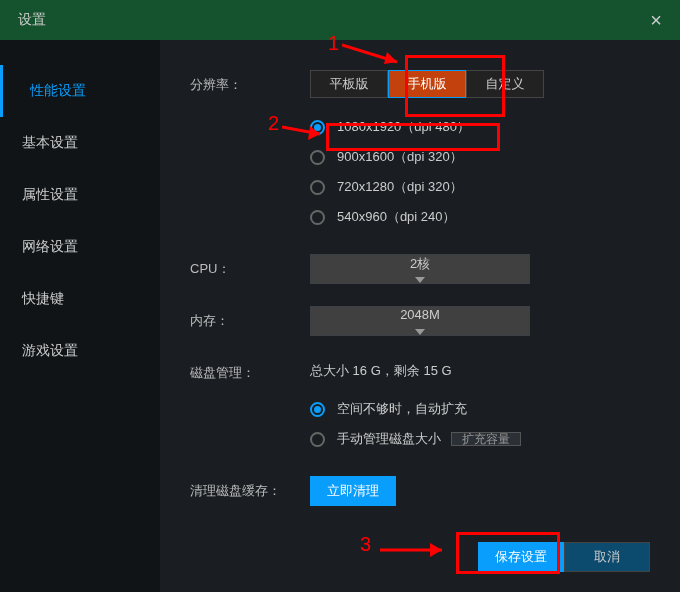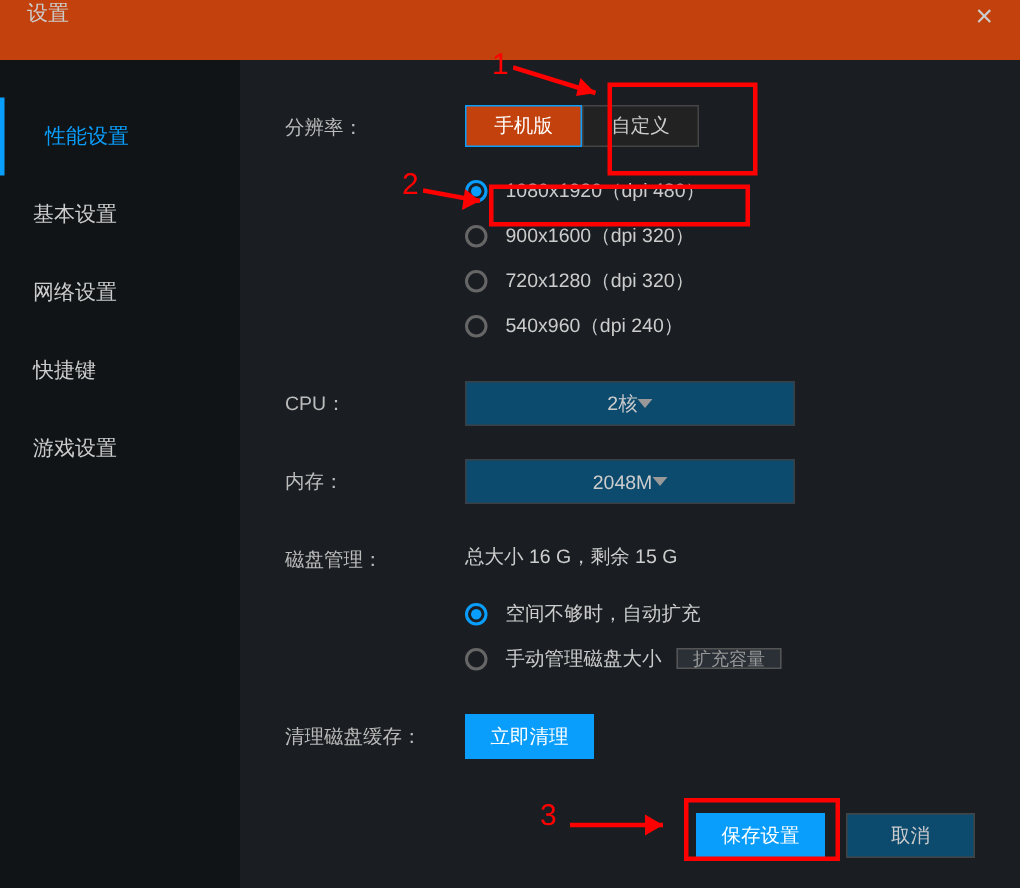--- a/index.html
+++ b/index.html
@@ -9,24 +9,24 @@
       background: #000;
       font-family: "Microsoft YaHei", sans-serif;
       font-size: 13px;
       color: #aaa;
       position: relative;
       overflow: hidden;
     }
     .header {
       height: 40px;
       display: flex;
-      align-items: flex-start;
+      align-items: center;
       justify-content: space-between;
       padding: 0 18px;
-      background: #c2410c;
+      background: #14532d;
     }
     .header-title { color: #ccc; font-size: 14px; }
     .close-icon { color: #ccc; font-size: 20px; cursor: pointer; }
     .body { display: flex; height: 552px; }
     .sidebar {
       width: 160px;
       background: #101417;
       padding-top: 25px;
     }
     .sidebar-item {
@@ -95,28 +95,29 @@
       position: absolute;
       width: 7px; height: 7px;
       background: #0a9efc;
       border-radius: 50%;
       top: 2px; left: 2px;
     }
     .radio-label { color: #ccc; }
     .select {
       width: 220px;
       height: 30px;
-      background: #0c4a6e;
+      background: #404040;
       border: 1px solid #3a4046;
       display: flex;
       align-items: center;
-      justify-content: center;
+      justify-content: space-between;
       padding: 0 10px;
       color: #ccc;
       cursor: pointer;
+      flex-direction: column;
     }
     .chevron {
       width: 0; height: 0;
       border-left: 5px solid transparent;
       border-right: 5px solid transparent;
       border-top: 6px solid #999;
     }
     .disk-info { color: #ccc; margin-bottom: 14px; padding-top: 4px; }
     .small-btn {
       display: inline-flex;
@@ -141,21 +142,20 @@
       cursor: pointer;
       font-size: 13px;
     }
     .btn-primary { background: #0a9efc; color: #fff; }
     .btn-secondary { background: #0c4a6e; border: 1px solid #444; color: #ccc; }
     .footer {
       position: absolute;
       bottom: 20px;
       right: 30px;
       display: flex;
-      gap: 14px;
     }
     
     .annot-box {
       position: absolute;
       border: 3px solid #ff0000;
       pointer-events: none;
     }
     .annot-num {
       position: absolute;
       color: #ff0000;
@@ -179,36 +179,42 @@
 
 <div class="body">
   <div class="sidebar">
     <div class="sidebar-item active">
         <span>性能设置</span>
       </div>
     <div class="sidebar-item">
         <span>基本设置</span>
       </div>
     <div class="sidebar-item">
+        <span>属性设置</span>
+      </div>
+    <div class="sidebar-item">
         <span>网络设置</span>
       </div>
     <div class="sidebar-item">
         <span>快捷键</span>
       </div>
     <div class="sidebar-item">
         <span>游戏设置</span>
       </div>
   </div>
 
   <div class="content">
 
     <div class="row">
       <div class="label">分辨率：</div>
       <div class="opts">
         <div class="seg-group">
+          <div class="seg-btn">
+              <span>平板版</span>
+            </div>
           <div class="seg-btn active">
               <span>手机版</span>
             </div>
           <div class="seg-btn">
               <span>自定义</span>
             </div>
         </div>
         <div style="height:14px"></div>
         <div class="radio-row">
           <span class="radio checked"></span>

